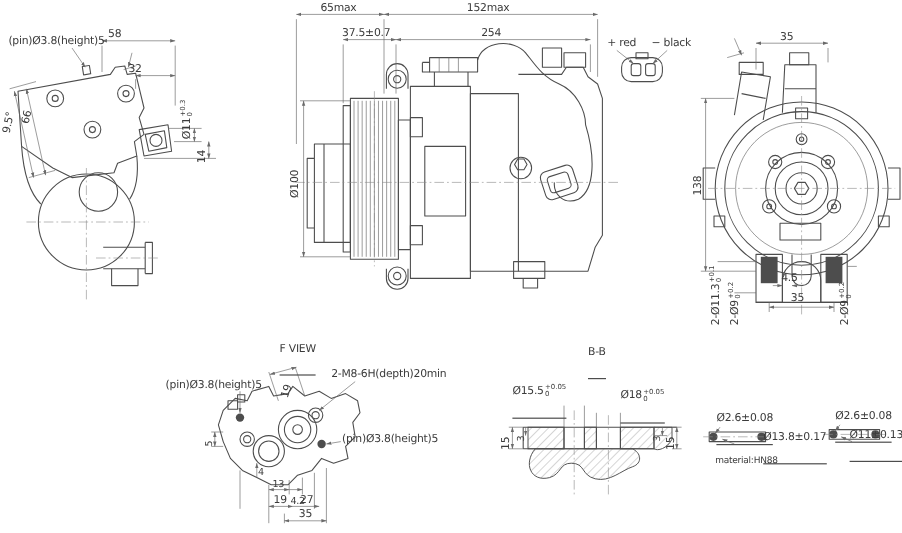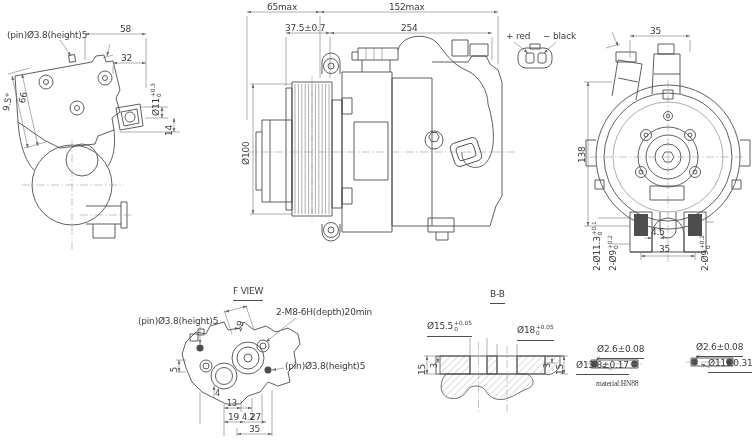--- a/index.html
+++ b/index.html
@@ -6,25 +6,25 @@
   #canvas{position:relative;width:752px;height:444px;background:#ffffff;overflow:hidden;
           font-family:"DejaVu Sans",sans-serif;color:#3b3b3b;}
   svg{position:absolute;left:0;top:0;}
   .ln{stroke:#4d4d4d;stroke-width:0.9;fill:none;stroke-linejoin:round;}
   .tn{stroke:#6a6a6a;stroke-width:0.55;fill:none;}
   .cl{stroke:#8a8a8a;stroke-width:0.5;fill:none;stroke-dasharray:8 2.5 1.5 2.5;}
   .dk{fill:#4d4d4d;stroke:none;}
   .ht{fill:url(#hatch);stroke:#4d4d4d;stroke-width:0.8;}
   .lbl{position:absolute;font-size:9px;line-height:1.15;white-space:nowrap;color:#3b3b3b;
        letter-spacing:-0.2px;}
-  .s8{font-size:8px;} .s7{font-size:7.5px;font-family:Liberation Serif, serif;}
+  .s8{font-size:8px;} .s7{font-size:7.5px;}
   .v{transform:rotate(-90deg);transform-origin:0 0;}
   .r78{transform:rotate(-78deg);transform-origin:0 0;}
   .r72{transform:rotate(-72deg);transform-origin:0 0;}
-  .u{border-bottom:0.8px solid #4d4d4d;padding-bottom:4px;}
+  .u{border-bottom:0.8px solid #4d4d4d;padding-bottom:16px;}
   .tol{display:inline-flex;align-items:center;}
   .tol .stack{display:inline-flex;flex-direction:column;font-size:5.8px;line-height:1.05;
               margin-left:1px;letter-spacing:0;}
 </style>
 </head>
 <body>
 
 <div id="canvas">
 
 <svg width="752" height="444" viewBox="0 0 752 444">
@@ -245,22 +245,22 @@
     <rect class="ln" x="691" y="358" width="42" height="8"></rect>
     <circle class="dk" cx="694.5" cy="362" r="3.4"></circle>
     <circle class="dk" cx="729.5" cy="362" r="3.4"></circle>
     <line class="cl" x1="686" y1="362" x2="738" y2="362"></line>
     <path class="tn" d="M700,354 L696,359" marker-end="url(#a)"></path>
     <path class="tn" d="M710,368 L701,364" marker-end="url(#a)"></path>
   </g>
 </svg>
 
 <span class="lbl" style="left:7px;top:30px">(pin)Ø3.8(height)5</span>
-<span class="lbl" style="left:120px;top:24px">58</span>
-<span class="lbl" style="left:121px;top:53px">32</span>
+<span class="lbl" style="left:90px;top:24px">58</span>
+<span class="lbl" style="left:107px;top:53px">32</span>
 <span class="lbl r78" style="left:1px;top:110px">9.5°</span>
 <span class="lbl r78" style="left:17px;top:102px">66</span>
 <span class="lbl tol v" style="left:150px;top:116px">
       <span>Ø11</span>
       <span class="stack">
         <span>+0.3</span>
         <span>0</span>
       </span>
     </span>
 <span class="lbl v" style="left:164px;top:136px">14</span>
@@ -327,18 +327,18 @@
         <span>+0.05</span>
         <span>0</span>
       </span>
     </span>
 <span class="lbl v" style="left:417px;top:375px">15</span>
 <span class="lbl v s8" style="left:430px;top:368px">3</span>
 <span class="lbl v s8" style="left:543px;top:368px">3</span>
 <span class="lbl v" style="left:555px;top:375px">15</span>
 
 <span class="lbl u" style="left:597px;top:344px">Ø2.6±0.08</span>
-<span class="lbl u" style="left:576px;top:360px">Ø13.8±0.17</span>
+<span class="lbl u" style="left:636px;top:360px">Ø13.8±0.17</span>
 <span class="lbl s7" style="left:596px;top:380px">material:HN88</span>
 <span class="lbl u" style="left:696px;top:342px">Ø2.6±0.08</span>
-<span class="lbl u" style="left:708px;top:358px">Ø11±0.31</span>
+<span class="lbl u" style="left:708px;top:358px">Ø11±0.13</span>
 
 </div>
 
 </body></html>

